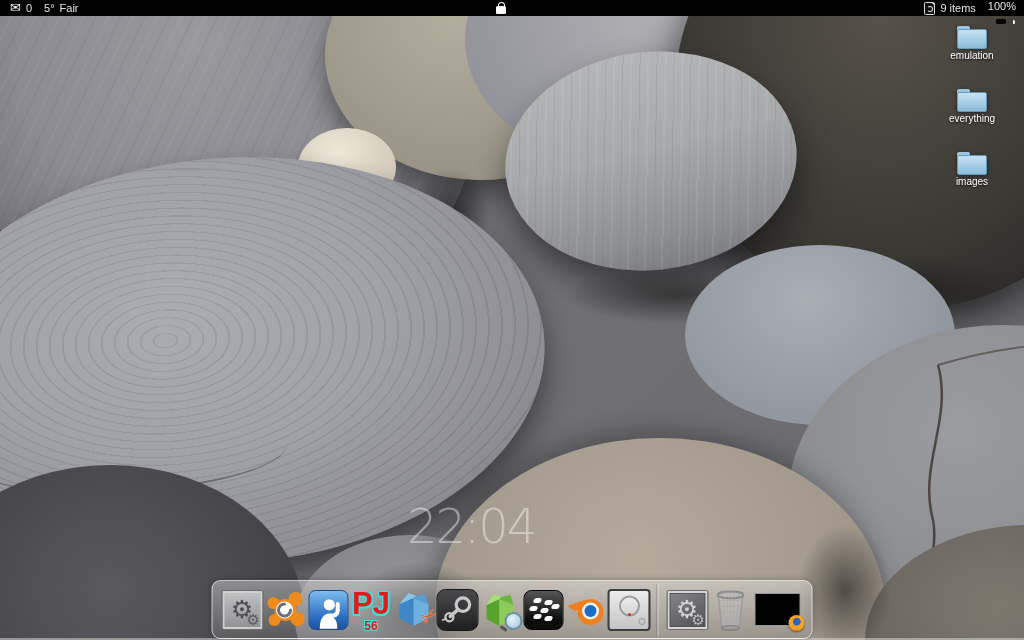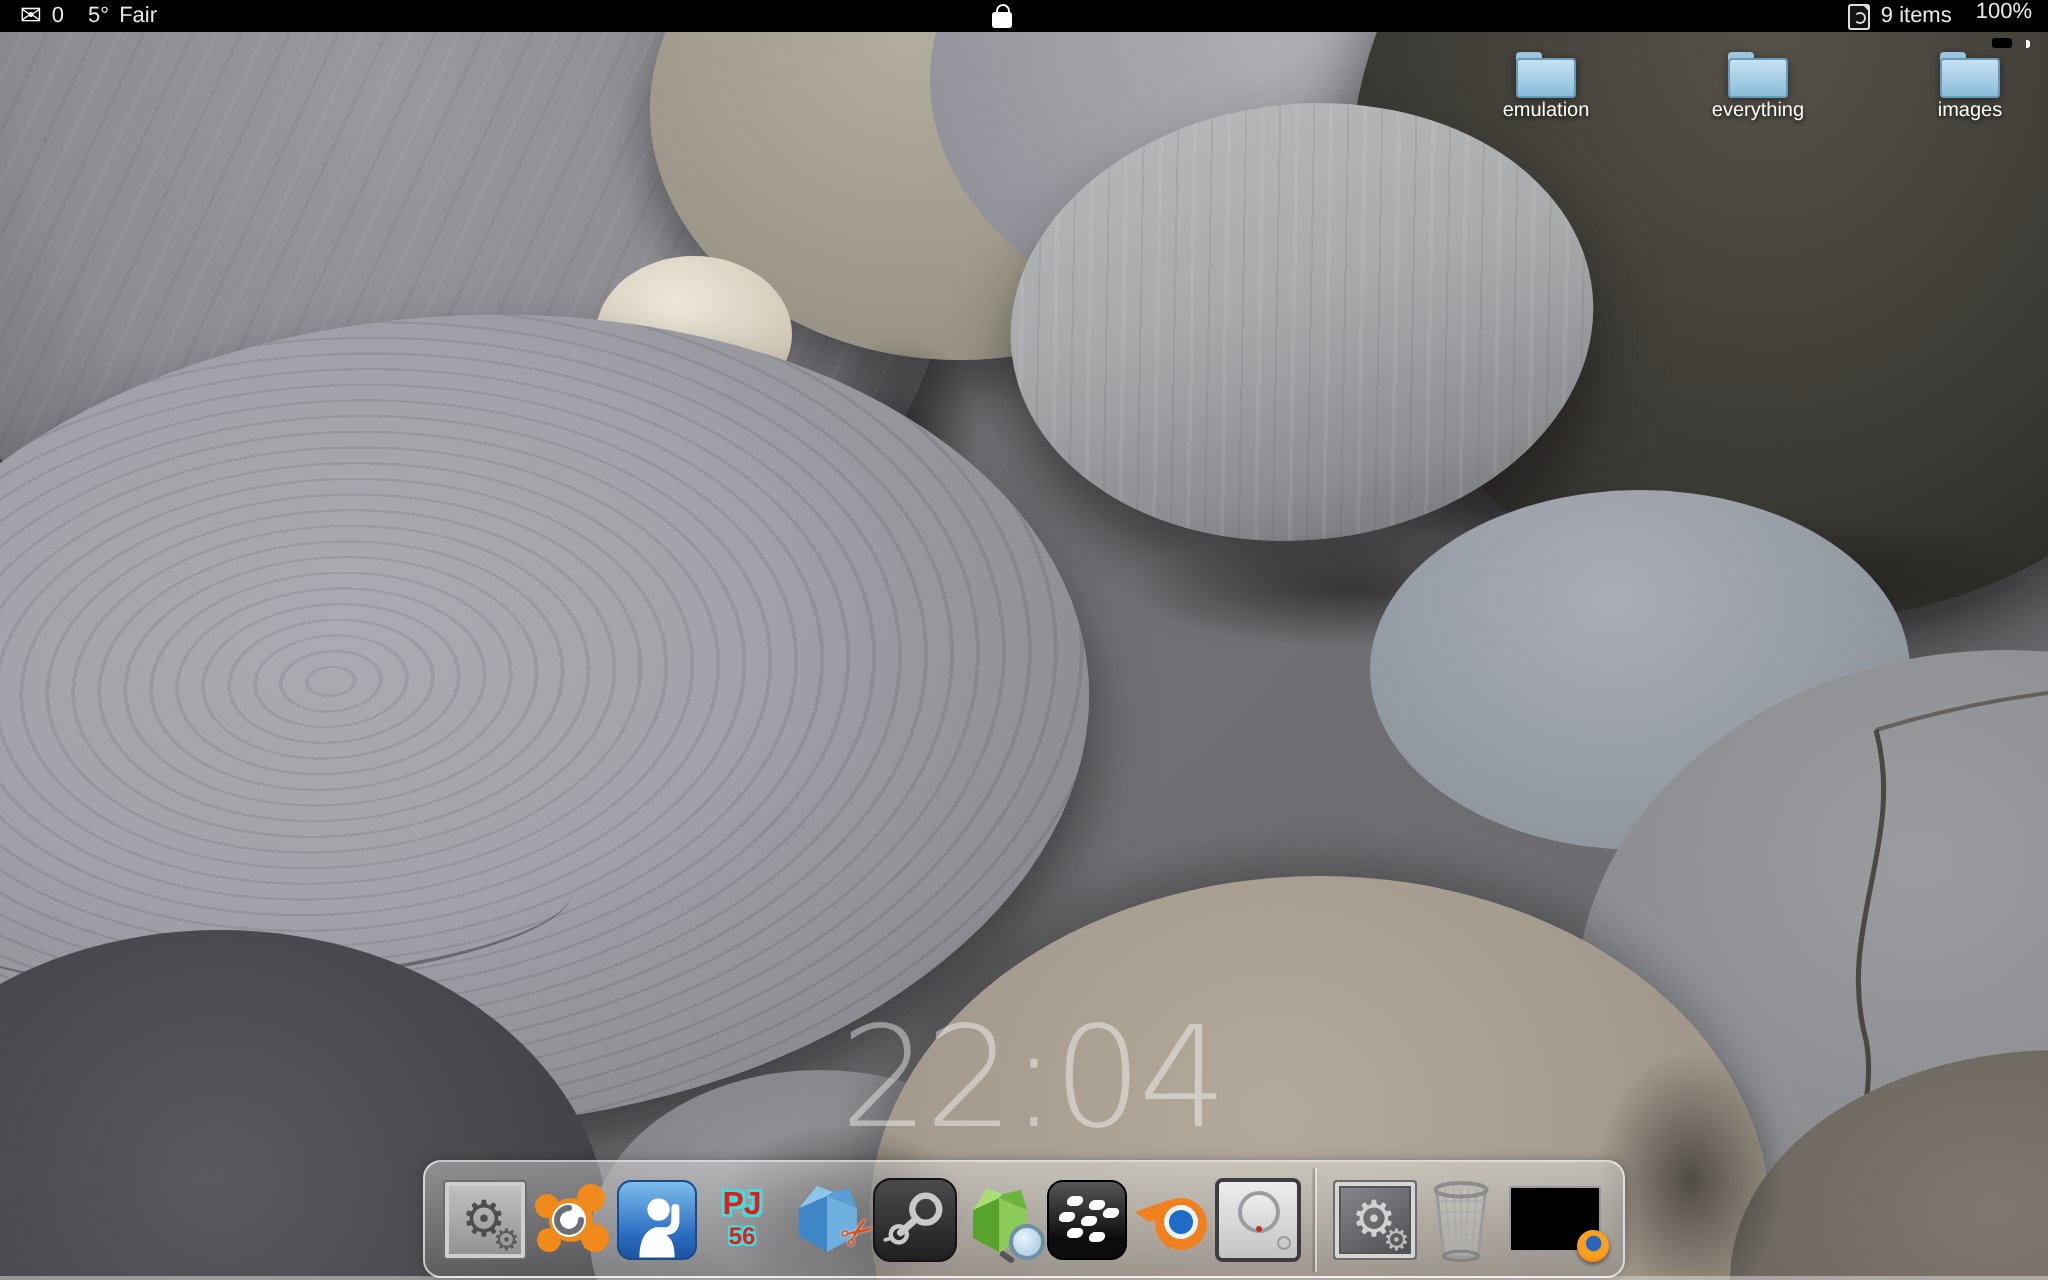--- a/index.html
+++ b/index.html
@@ -73,31 +73,31 @@
   .docicon{position:relative;width:9px;height:11px;border:1px solid #ddd;border-radius:1.5px;background:#111;}
   .docicon::before{content:"";position:absolute;right:0;top:0;width:3px;height:3px;background:#ddd;
     clip-path:polygon(0 0,100% 100%,100% 0);}
   .docicon::after{content:"";position:absolute;left:1.5px;top:3.5px;width:4px;height:4px;
     border:1px solid #ddd;border-radius:50%;border-left-color:transparent;}
   .battery{position:relative;width:19px;height:9px;background:#fff;border-radius:2px;margin-left:2px;}
   .battery::before{content:"";position:absolute;right:-3px;top:2.5px;width:2.5px;height:4px;background:#fff;border-radius:0 1.5px 1.5px 0;}
   .battery::after{content:"";position:absolute;left:3px;top:2px;width:10px;height:5px;background:#000;border-radius:1.5px;}
 
   
-  #folders{position:absolute;right:0;top:26px;display:flex;flex-direction:row;gap:28px;z-index:20;justify-content:center;}
+  #folders{position:absolute;right:13px;top:26px;display:flex;flex-direction:column;gap:28px;z-index:20;justify-content:center;}
   .folder-item{display:flex;flex-direction:column;align-items:center;width:78px;cursor:default;}
   .folder-icon{position:relative;width:30px;height:22px;filter:drop-shadow(0 1px 2px rgba(0,0,0,.45));}
   .folder-icon::before{content:"";position:absolute;left:0;top:0;width:13px;height:6px;
     background:#9cc6e0;border-radius:2px 2px 0 0;}
   .folder-icon::after{content:"";position:absolute;left:0;top:3px;width:28px;height:18px;
     background:linear-gradient(#c6e1f1,#8bbcda);border:1px solid #679ab9;border-radius:2px;}
   .folder-label{margin-top:2px;font-size:10px;color:#fff;text-shadow:0 1px 2px rgba(0,0,0,.85);}
 
   
-  #clock{position:absolute;left:420px;top:498px;font-size:70px;font-weight:200;
+  #clock{position:absolute;left:407px;top:498px;font-size:48px;font-weight:200;
     letter-spacing:-2px;color:rgba(255,255,255,.42);z-index:10;
     font-family:"DejaVu Sans",sans-serif;}
 
   
   #dock{position:absolute;left:50%;transform:translateX(-50%);bottom:1px;height:57px;z-index:50;
     display:flex;align-items:center;padding:0 8px;border-radius:9px;
     background:linear-gradient(rgba(235,235,235,.42),rgba(130,130,130,.34));
     border:1px solid rgba(255,255,255,.65);box-shadow:0 0 6px rgba(0,0,0,.25);}
   .dock-item{width:43px;height:52px;display:flex;align-items:center;justify-content:center;cursor:pointer;}
   .dock-sep{width:1px;height:52px;margin:0 7px;background:rgba(255,255,255,.55);box-shadow:-1px 0 1px rgba(60,60,60,.4);}
@@ -108,21 +108,21 @@
   .gearsq .g1{font-size:25px;line-height:25px;color:#4e4e52;font-family:"DejaVu Sans",sans-serif;}
   .gearsq .g2{position:absolute;right:2px;bottom:1px;font-size:15px;line-height:15px;color:#5a5a5e;font-family:"DejaVu Sans",sans-serif;}
   .gearsq.metal{background:linear-gradient(150deg,#8a8a8e,#4c4c50);box-shadow:inset 0 0 0 2px #d6d6d6, inset 0 0 0 3px #555;}
   .gearsq.metal .g1{color:#d2d2d4;}
   .gearsq.metal .g2{color:#bcbcbe;}
 
   .bluefig{width:38px;height:38px;border-radius:7px;background:linear-gradient(#7cbcec,#2a6cc0 70%,#1c54a0);
     border:1px solid #1a4a8c;display:flex;align-items:flex-end;justify-content:center;}
 
   .pj64{display:flex;flex-direction:column;align-items:center;font-weight:bold;line-height:1;}
-  .pj64 .l1{font-size:16px;color:#e31b1b;
+  .pj64 .l1{font-size:31px;color:#e31b1b;
     text-shadow:-1.5px -1.5px 0 #3fdede,1.5px -1.5px 0 #3fdede,-1.5px 1.5px 0 #3fdede,1.5px 1.5px 0 #3fdede;}
   .pj64 .l2{font-size:12px;margin-top:1px;color:#e31b1b;
     text-shadow:-1px -1px 0 #3fdede,1px -1px 0 #3fdede,-1px 1px 0 #3fdede,1px 1px 0 #3fdede;}
 
   .boxicon{position:relative;width:40px;height:40px;}
   .boxicon .scissors{position:absolute;right:-3px;bottom:2px;font-size:20px;color:#e05018;
     transform:rotate(-35deg);font-family:"DejaVu Sans",sans-serif;text-shadow:0 0 1px #fff;}
   .boxicon .magnifier{position:absolute;right:-2px;bottom:0px;width:14px;height:14px;border-radius:50%;
     background:radial-gradient(circle at 38% 35%,#e8f4fa,#9cc4dc);border:2px solid #6e8ea4;}
   .boxicon .magnifier::after{content:"";position:absolute;left:-7px;bottom:-2px;width:8px;height:3px;

